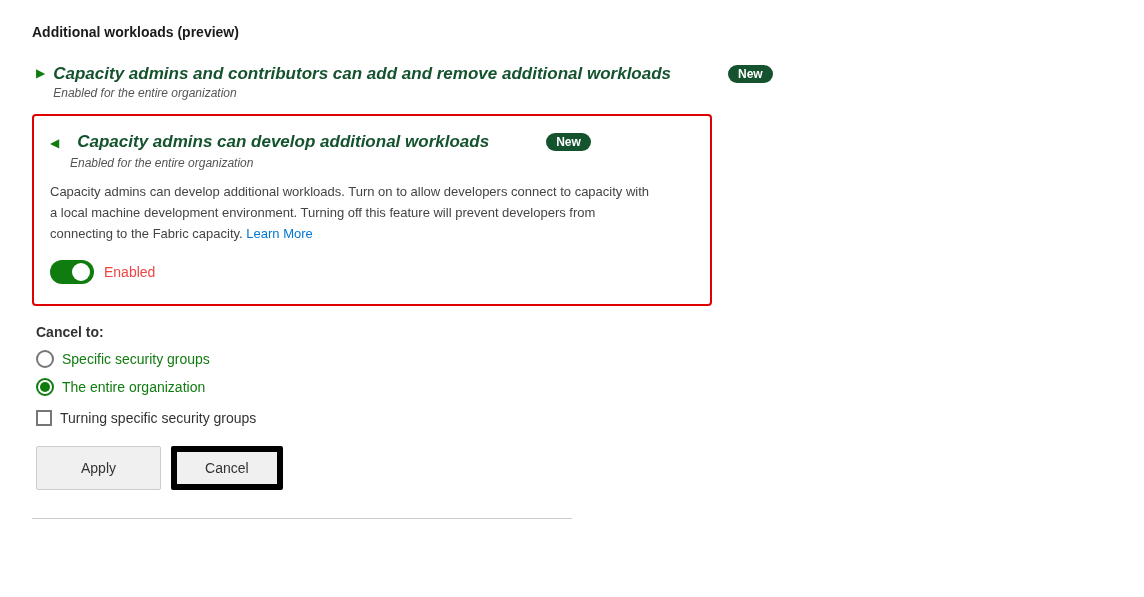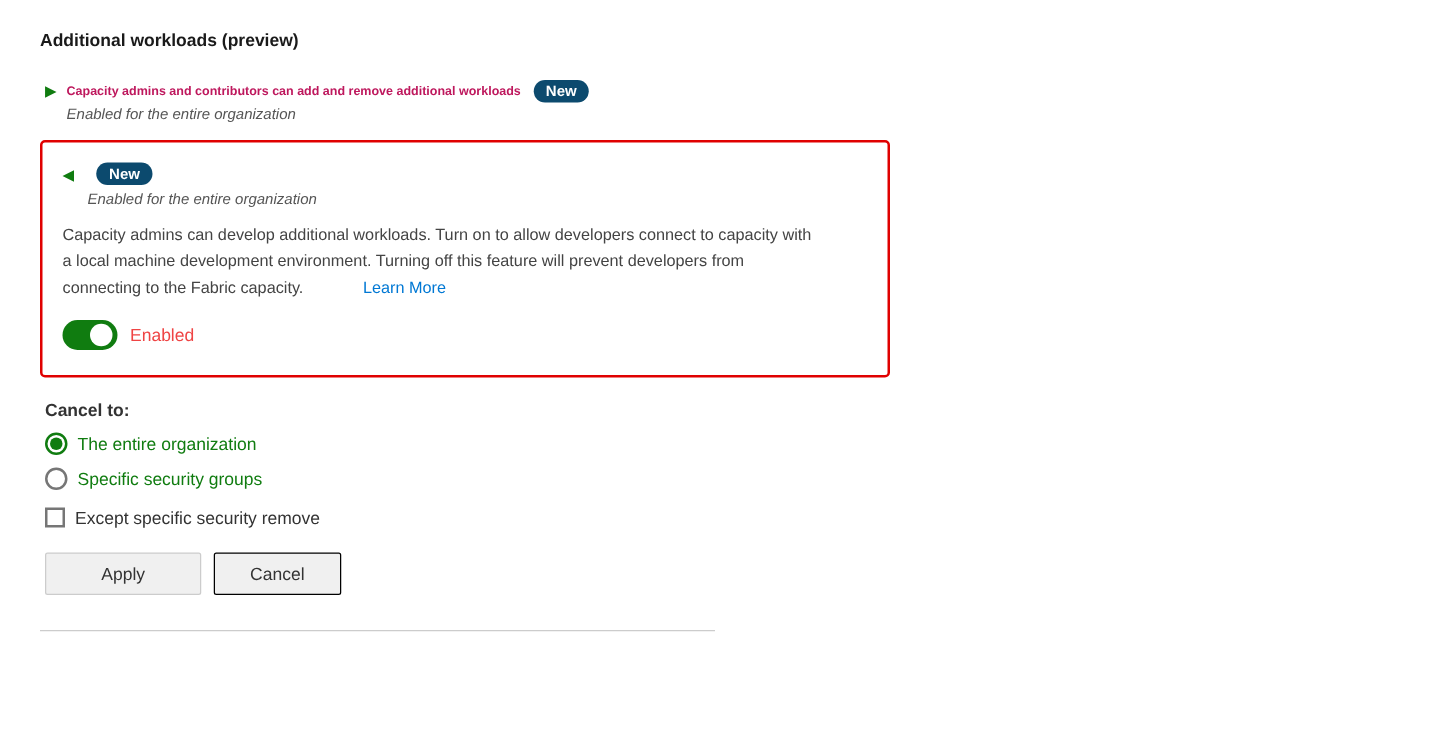--- a/index.html
+++ b/index.html
@@ -35,33 +35,35 @@
     }
 
     .item-header {
       display: flex;
       align-items: center;
       gap: 10px;
       flex-wrap: wrap;
     }
 
     .item-title {
-      font-size: 10px;
+      font-size: 17px;
       font-weight: 600;
-      color: #be185d;
+      color: #14532d;
+      font-style: italic;
     }
 
     .badge-new {
-      background-color: #0c4a6e;
+      background-color: #14532d;
       color: #ffffff;
       border-radius: 10px;
       padding: 2px 10px;
       font-size: 12px;
       font-weight: 600;
       white-space: nowrap;
+      margin-left: 47px;
     }
 
     .item-subtitle {
       font-size: 12px;
       color: #555;
       font-style: italic;
       margin-top: 2px;
     }
 
     .expanded-box {
@@ -81,21 +83,20 @@
       color: #444;
       margin-top: 12px;
       line-height: 1.6;
       max-width: 600px;
     }
 
     .learn-more-link {
       color: #0078d4;
       text-decoration: none;
       cursor: pointer;
-      margin-left: 44px;
     }
 
     .toggle-row {
       display: flex;
       align-items: center;
       gap: 10px;
       margin-top: 16px;
     }
 
     .toggle-switch {
@@ -224,21 +225,21 @@
       border: 1px solid #ccc;
       border-radius: 2px;
       font-size: 14px;
       color: #333;
       cursor: pointer;
     }
 
     .btn-cancel {
       padding: 8px 28px;
       background: #f0f0f0;
-      border: 1px solid #000000;
+      border: 6px solid #000000;
       border-radius: 2px;
       font-size: 14px;
       color: #333;
       cursor: pointer;
     }
 
     .bottom-divider {
       border: none;
       border-top: 1px solid #ccc;
       margin-top: 28px;
@@ -264,20 +265,21 @@
       <span class="item-title">Capacity admins and contributors can add and remove additional workloads</span>
       <span class="badge-new">New</span>
     </div>
     <div class="item-subtitle">Enabled for the entire organization</div>
   </div>
 </div>
 
 <div class="expanded-box">
   <div class="item-header">
     <span class="chevron-icon" style="color:#107c10;">◀</span>
+    <span class="item-title">Capacity admins can develop additional workloads</span>
     <span class="badge-new">New</span>
   </div>
   <div class="item-subtitle" style="margin-left: 20px;">Enabled for the entire organization</div>
 
   <div class="description-text">
     <span>Capacity admins can develop additional workloads. Turn on to allow developers connect to capacity with a local machine development environment. Turning off this feature will prevent developers from connecting to the Fabric capacity.</span>
     <span> </span>
     <a class="learn-more-link">Learn More</a>
   </div>
 
@@ -290,35 +292,35 @@
     <span class="toggle-label">Enabled</span>
   </div>
 </div>
 
 <div class="apply-to-section">
   <div class="apply-to-label">Cancel to:</div>
 
   <div class="radio-group">
 
     <div class="radio-item">
+      <div class="radio-circle-empty"></div>
+      <span class="radio-text">Specific security groups</span>
+    </div>
+
+    <div class="radio-item">
       <div class="radio-circle selected">
         <div class="radio-inner"></div>
       </div>
       <span class="radio-text">The entire organization</span>
     </div>
-
-    <div class="radio-item">
-      <div class="radio-circle-empty"></div>
-      <span class="radio-text">Specific security groups</span>
-    </div>
   </div>
 
   <div class="checkbox-item">
     <div class="checkbox-box"></div>
-    <span class="checkbox-text">Except specific security remove</span>
+    <span class="checkbox-text">Turning specific security groups</span>
   </div>
 
   <div class="button-row">
     <button class="btn-apply">Apply</button>
     <button class="btn-cancel">Cancel</button>
   </div>
 </div>
 
 <hr class="bottom-divider">
 

